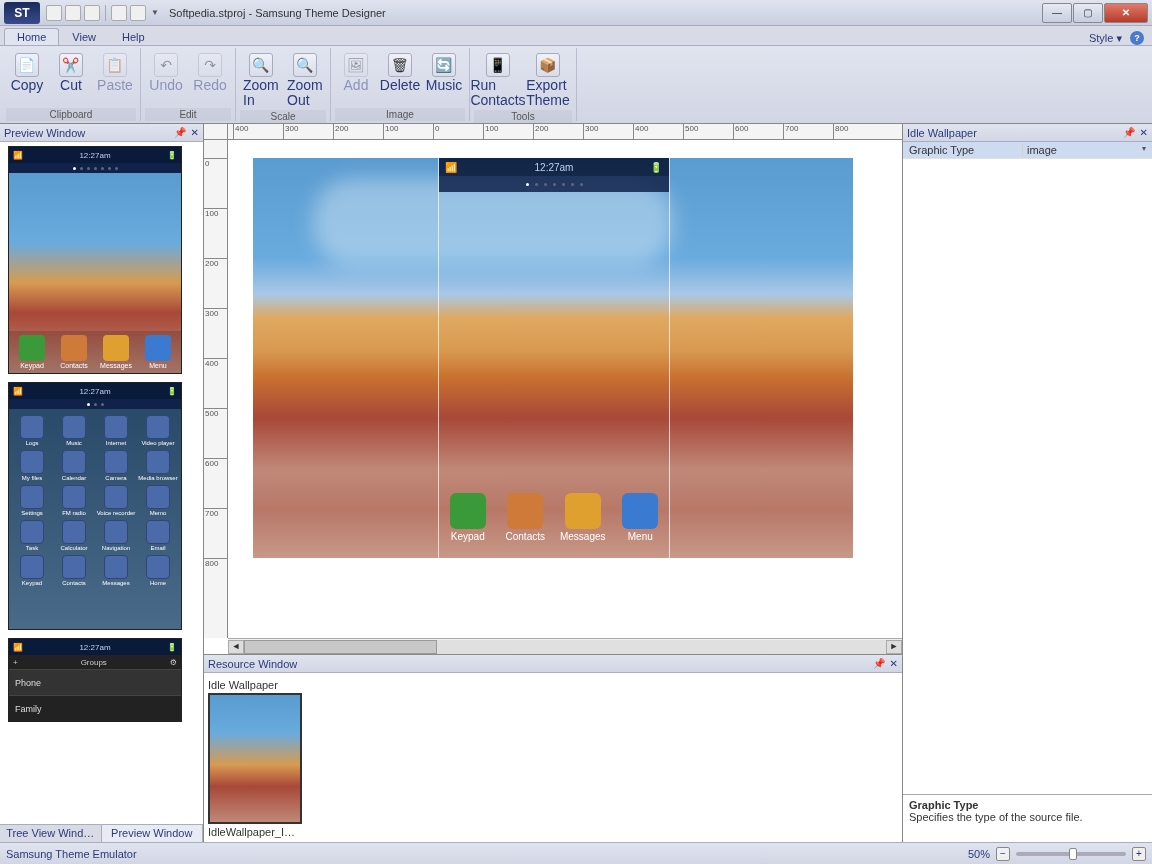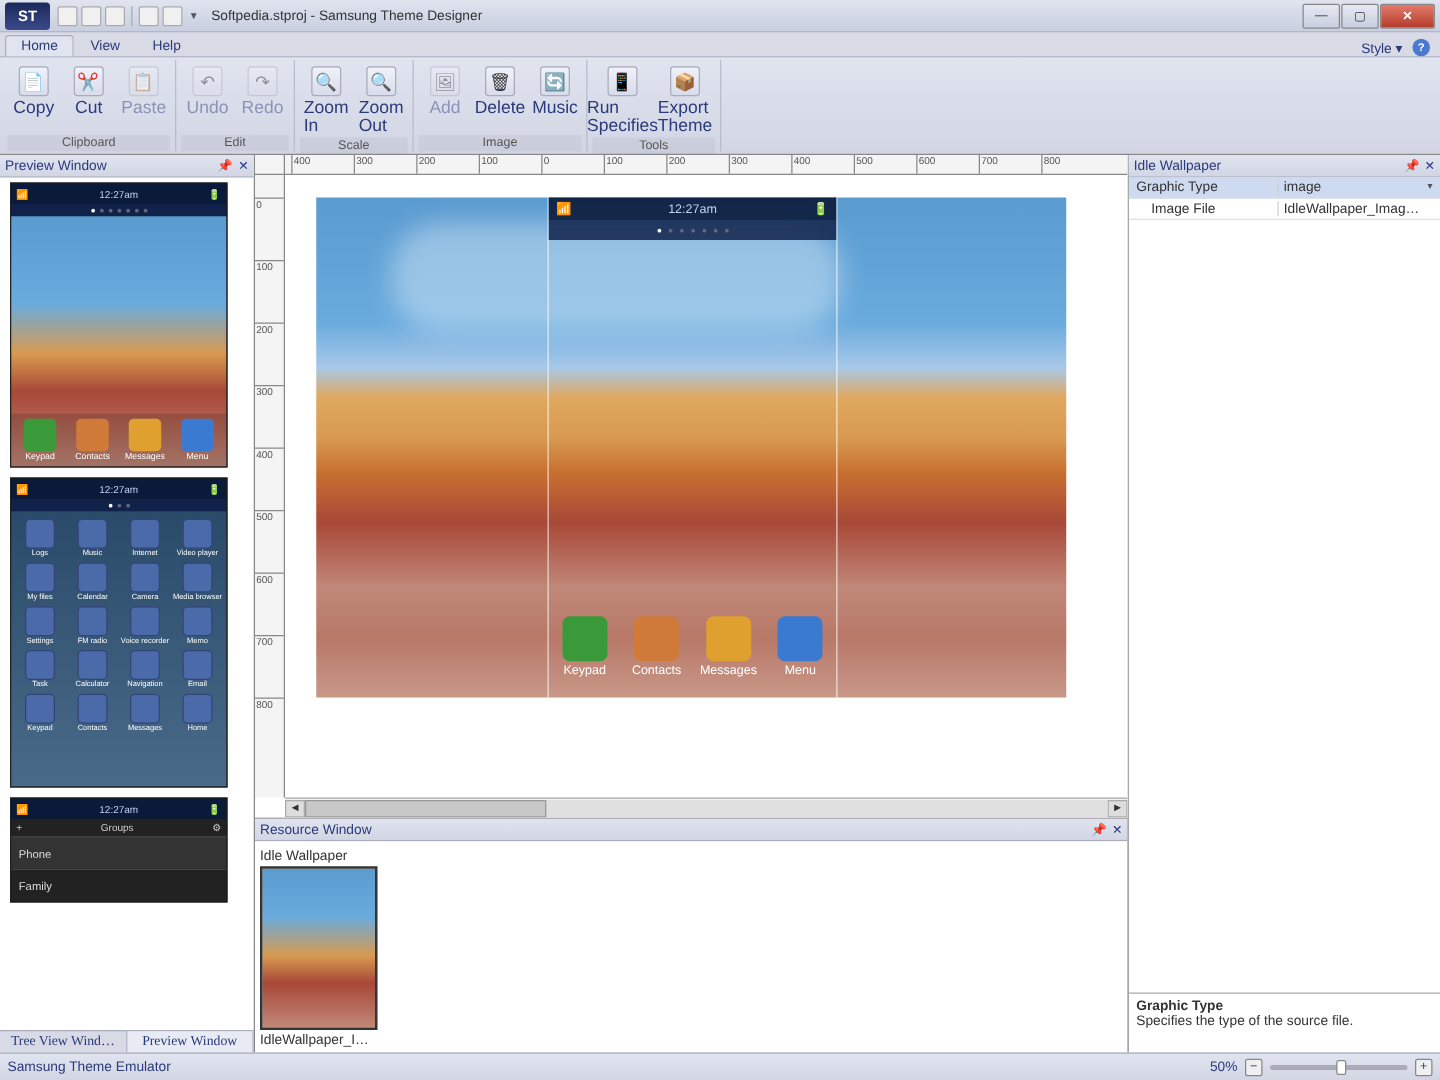--- a/index.html
+++ b/index.html
@@ -57,21 +57,21 @@
 .dock-app { display: flex; flex-direction: column; align-items: center; width: 38px; }
 .dock-ic { width: 26px; height: 26px; border-radius: 4px; margin-bottom: 1px; }
 .dock-lbl { font-size: 7px; color: #fff; }
 .menu-grid { height: 220px; background: linear-gradient(#2a4a6a,#4a6a8a); padding: 6px 2px 0; display: flex; flex-wrap: wrap; align-content: flex-start; }
 .grid-app { width: 25%; display: flex; flex-direction: column; align-items: center; margin-bottom: 4px; }
 .grid-ic { width: 24px; height: 24px; border-radius: 4px; background: #4a6aaa; border:1px solid #334477; }
 .grid-lbl { font-size: 6px; color: #fff; margin-top: 1px; text-align:center; }
 .group-phone .group-bar { height: 14px; background: #222; color: #ccc; font-size: 8px; display: flex; align-items: center; padding: 0 4px; justify-content: space-between; }
 .group-phone .group-row { height: 26px; background: #333; color: #ddd; font-size: 9px; display: flex; align-items: center; padding: 0 6px; border-top: 1px solid #444; }
 .preview-tabs { height: 18px; display: flex; border-top: 1px solid #a8aec0; background: #d8dae5; }
-.ptab { flex: 1; text-align: center; padding: 2px 0; color: #2a3a7a; cursor: pointer; font-size: 11px; border-right: 1px solid #a8aec0; font-family: Liberation Serif, serif; }
+.ptab { flex: 1; text-align: center; padding: 2px 0; color: #2a3a7a; cursor: pointer; font-size: 11px; border-right: 1px solid #a8aec0; }
 .ptab.active { background: #e8ebf3; }
 
 
 .center-col { flex: 1; display: flex; flex-direction: column; min-width: 0; }
 .canvas-wrap { flex: 1; background: #fff; position: relative; display: flex; overflow: hidden; }
 .ruler-top { position: absolute; top: 0; left: 24px; right: 0; height: 16px; background: #f4f4f4; border-bottom: 1px solid #888; font-size: 8px; color: #555; overflow: hidden; }
 .ruler-left { position: absolute; top: 16px; left: 0; width: 24px; bottom: 16px; background: #f4f4f4; border-right: 1px solid #888; font-size: 8px; color: #555; overflow: hidden; }
 .ruler-corner { position: absolute; top: 0; left: 0; width: 24px; height: 16px; background: #f4f4f4; border-right: 1px solid #888; border-bottom: 1px solid #888; }
 .rt-tick { position: absolute; top: 0; height: 16px; border-left: 1px solid #888; padding-left: 1px; }
 .rl-tick { position: absolute; left: 0; width: 24px; border-top: 1px solid #888; padding-left: 1px; }
@@ -212,21 +212,21 @@
           <div class="ricon">🔄</div>
           <div class="rlabel">Music</div>
         </div>
       </div>
       <div class="rgroup-label">Image</div>
     </div>
     <div class="rgroup">
       <div class="rgroup-btns">
         <div class="rbtn wide">
           <div class="ricon">📱</div>
-          <div class="rlabel">Run Specifies</div>
+          <div class="rlabel">Run Contacts</div>
         </div>
         <div class="rbtn wide">
           <div class="ricon">📦</div>
           <div class="rlabel">Export Theme</div>
         </div>
       </div>
       <div class="rgroup-label">Tools</div>
     </div>
   </div>
 
@@ -495,24 +495,20 @@
       <div class="panel-title-btns">
         <span class="pin-ic">📌</span>
         <span class="x-ic">✕</span>
       </div>
     </div>
     <div class="prop-grid" id="prop-grid">
         <div class="prow sel">
           <div class="pkey">Graphic Type</div>
           <div class="pval">image<span class="dd-arrow">▾</span></div>
         </div>
-        <div class="prow">
-          <div class="pkey" style="padding-left: 18px;">Image File</div>
-          <div class="pval">IdleWallpaper_Imag…</div>
-        </div>
       </div>
     <div class="prop-desc">
       <div class="prop-desc-title">Graphic Type</div>
       <div class="prop-desc-text">Specifies the type of the source file.</div>
     </div>
   </div>
 </div>
 
 <div class="statusbar">
   <span>Samsung Theme Emulator</span>

